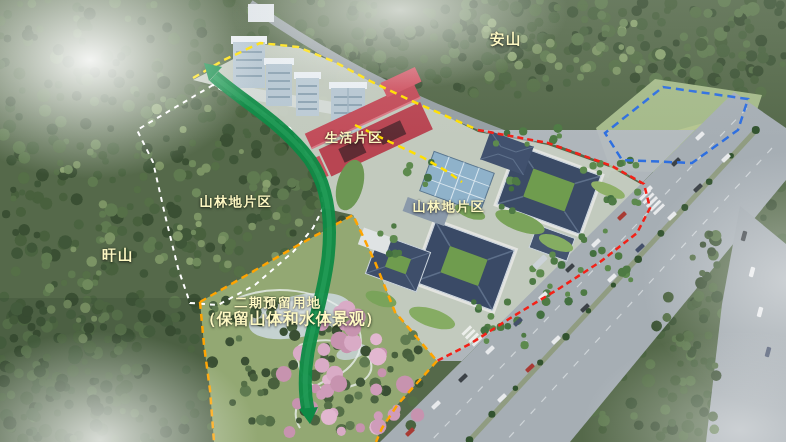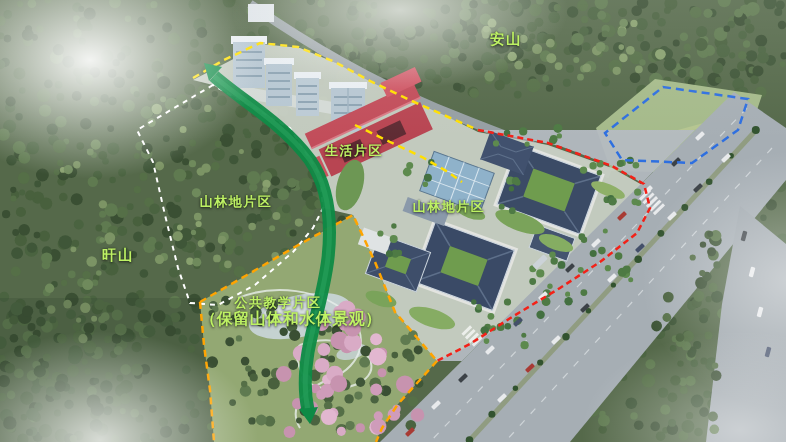--- a/index.html
+++ b/index.html
@@ -1,19 +1,19 @@
 <!DOCTYPE html>
 <html><head>
 <meta charset="utf-8">
 <style>
   html,body{margin:0;padding:0;background:#222;}
   .stage{position:relative;width:786px;height:442px;overflow:hidden;margin:0 auto;
          background:#5a7050;font-family:"DejaVu Sans","Liberation Sans",sans-serif;}
   .stage svg{position:absolute;left:0;top:0;}
-  .zone-label{position:absolute;transform:translate(-50%,-50%);color:#bef264;font-weight:bold;
+  .zone-label{position:absolute;transform:translate(-50%,-50%);color:#fef9c3;font-weight:bold;
       font-size:13px;letter-spacing:1.5px;white-space:nowrap;z-index:30;
       text-shadow:0 1px 3px rgba(0,0,0,.65),0 0 2px rgba(0,0,0,.45);}
   .lbl-lg{font-size:14.5px;}
   .lbl-sm{font-size:16px;letter-spacing:.5px;}
   .mist{position:absolute;pointer-events:none;z-index:20;}
   .glow{position:absolute;inset:0;pointer-events:none;z-index:19;
       background:linear-gradient(180deg,rgba(255,255,255,.12),rgba(255,255,255,0) 32%);}
 </style>
 </head>
 <body>
@@ -1569,20 +1569,20 @@
 </svg>
 
 <div class="glow"></div>
 <div class="mist" style="left:-80px;top:-60px;width:340px;height:240px;background:radial-gradient(ellipse at center,rgba(255,255,255,.92),rgba(255,255,255,0) 70%)"></div>
 <div class="mist" style="left:230px;top:-70px;width:340px;height:160px;background:radial-gradient(ellipse at center,rgba(255,255,255,.7),rgba(255,255,255,0) 70%)"></div>
 <div class="mist" style="left:640px;top:150px;width:300px;height:260px;background:radial-gradient(ellipse at center,rgba(255,255,255,.45),rgba(255,255,255,0) 70%)"></div>
 <div class="mist" style="left:-60px;top:330px;width:320px;height:220px;background:radial-gradient(ellipse at center,rgba(255,255,255,.78),rgba(255,255,255,0) 70%)"></div>
 <div class="mist" style="left:580px;top:330px;width:320px;height:200px;background:radial-gradient(ellipse at center,rgba(255,255,255,.45),rgba(255,255,255,0) 70%)"></div>
 
 <div class="zone-label lbl-lg" style="left:506px;top:39px">安山</div>
-<div class="zone-label" style="left:354px;top:151px">生活片区</div>
+<div class="zone-label" style="left:354px;top:138px">生活片区</div>
 <div class="zone-label" style="left:236px;top:202px">山林地片区</div>
 <div class="zone-label lbl-lg" style="left:118px;top:255px">旰山</div>
 <div class="zone-label" style="left:449px;top:207px">山林地片区</div>
-<div class="zone-label" style="left:278px;top:303px">公共教学片区</div>
+<div class="zone-label" style="left:278px;top:303px">二期预留用地</div>
 <div class="zone-label lbl-sm" style="left:291px;top:319px">（保留山体和水体景观）</div>
 
 </div>
 
 </body></html>

